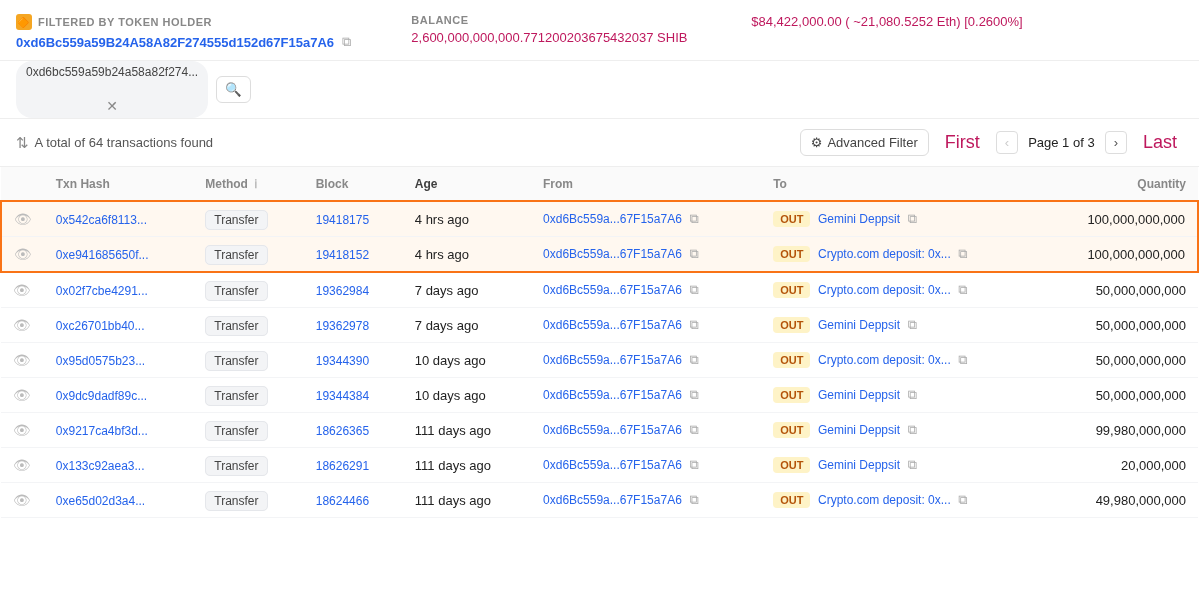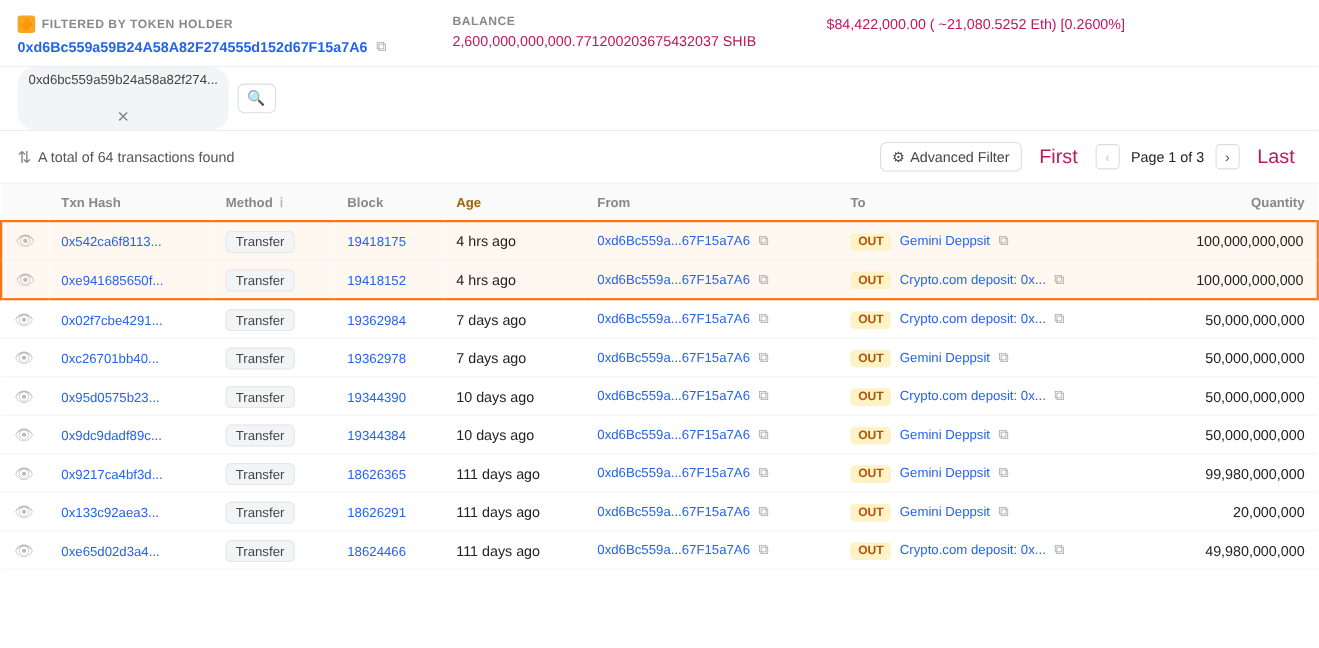--- a/index.html
+++ b/index.html
@@ -311,21 +311,21 @@
   <thead>
     <tr>
       <th style="width:36px;"></th>
       <th>
         Txn Hash
       </th>
       <th>
         Method <span class="info-icon">ℹ</span>
       </th>
       <th>Block</th>
-      <th style="color:#a16207;cursor:pointer;">Age</th>
+      <th style="color:#404040;cursor:pointer;">Age</th>
       <th>From</th>
       <th>To</th>
       <th style="text-align:right;">Quantity</th>
     </tr>
   </thead>
   <tbody id="table-body">
   <tr style="background: rgb(255, 248, 240); border-top: 2px solid rgb(249, 115, 22); border-left: 2px solid transparent; border-right: 2px solid transparent;">
     <td style="border-left: 2px solid rgb(249, 115, 22);">
       <button class="eye-btn">👁</button>
     </td>

